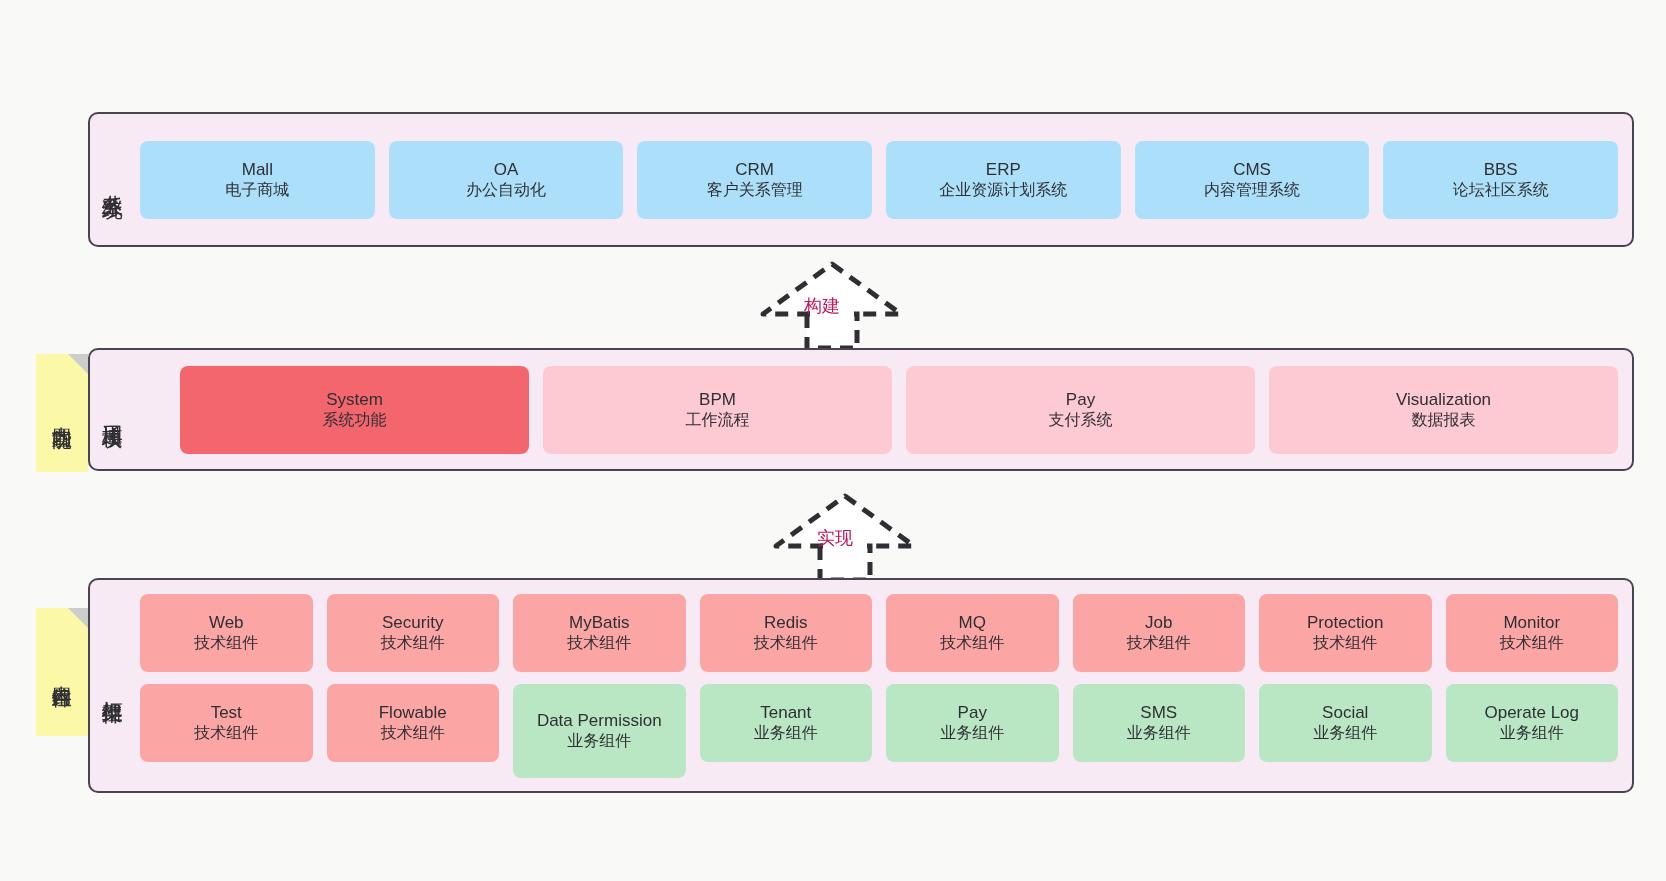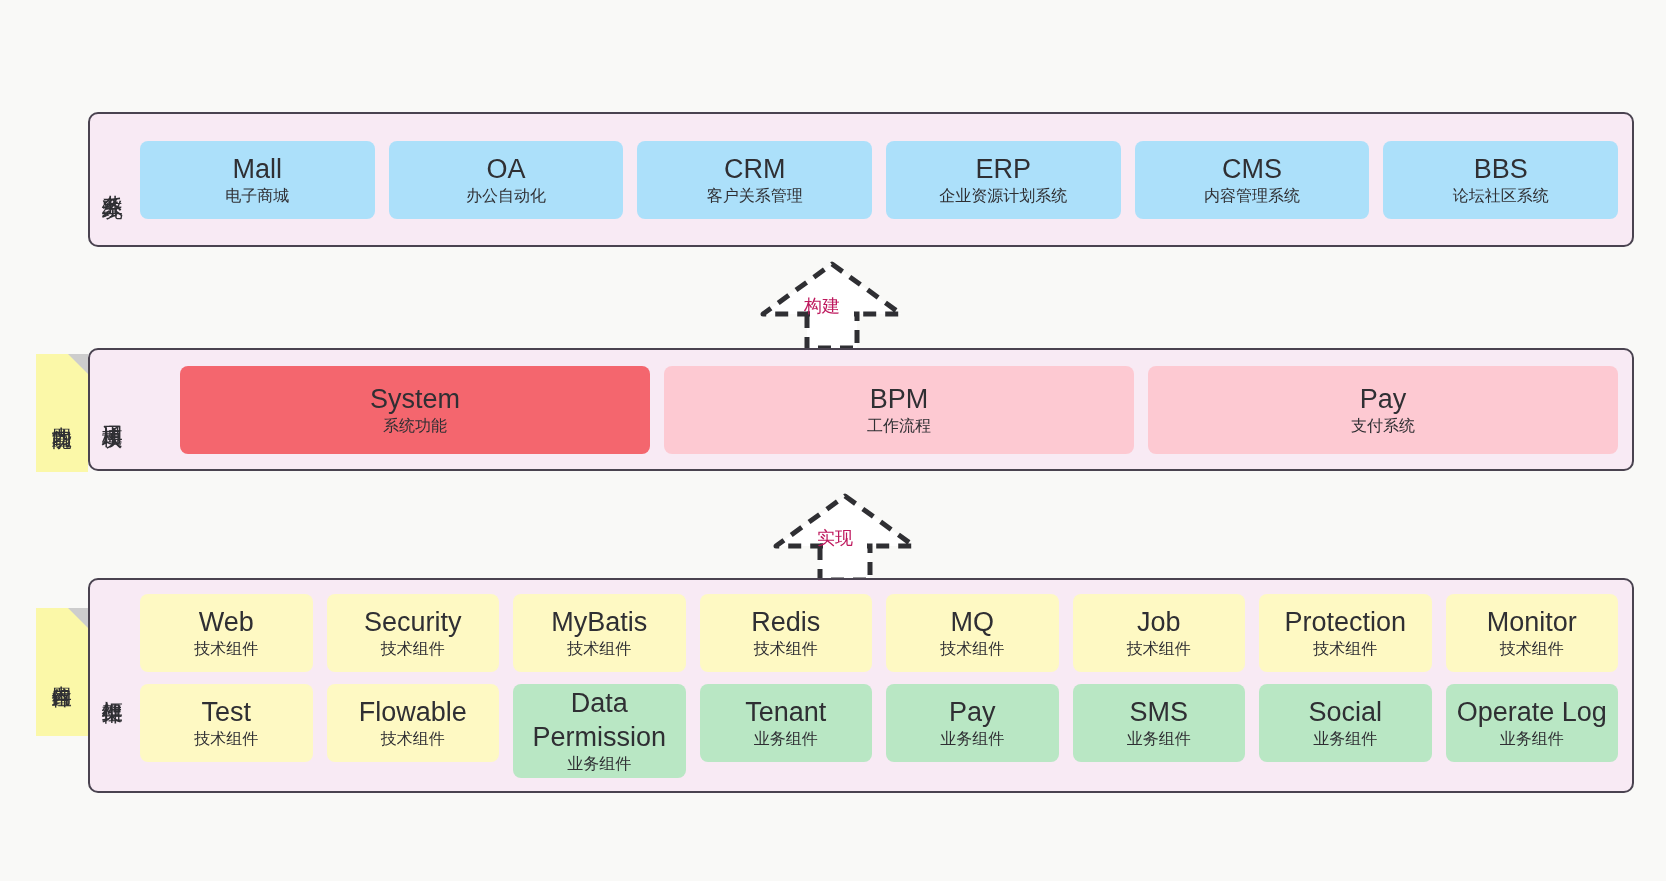--- a/index.html
+++ b/index.html
@@ -69,27 +69,27 @@
     display: flex;
     flex-direction: column;
     align-items: center;
     justify-content: center;
     text-align: center;
     color: #2f2f33;
     line-height: 1.24;
     padding: 6px 4px;
     min-width: 0;
   }
-  .card .t1 { font-size: 27px; }
+  .card .t1 { font-size: 17px; }
   .card .t2 { font-size: 16px; }
 
   .card.blue      { background: #ace0fa; height: 78px; }
   .card.red       { background: #f4666e; height: 88px; margin-left: 40px; }
   .card.pink      { background: #fdc9d2; height: 88px; }
-  .card.green     { background: #fef9c3; height: 78px; }
+  .card.green     { background: #fca5a5; height: 78px; }
   .card.lightgreen{ background: #b9e7c4; height: 78px; }
   .card.tall      { height: 94px; }
 
   
   .note {
     position: absolute;
     width: 52px;
     background: #fbf8a8;
     color: #2f2f33;
     font-size: 20px;
@@ -181,20 +181,24 @@
         <span class="t2">系统功能</span>
       </div>
       <div class="card pink">
         <span class="t1">BPM</span>
         <span class="t2">工作流程</span>
       </div>
       <div class="card pink">
         <span class="t1">Pay</span>
         <span class="t2">支付系统</span>
       </div>
+      <div class="card pink">
+        <span class="t1">Visualization</span>
+        <span class="t2">数据报表</span>
+      </div>
 
     </div>
   </div>
 
   <div class="arrow" style="left:770px; top:490px; width:150px; height:92px;">
     <svg width="150" height="92" viewBox="0 0 150 92">
       <polygon points="75,6 144,56 6,56" fill="#ffffff" stroke="#2f2f33" stroke-width="5" stroke-dasharray="13 9" stroke-linejoin="round"></polygon>
       <rect x="50" y="56" width="50" height="34" fill="#ffffff" stroke="#2f2f33" stroke-width="5" stroke-dasharray="13 9"></rect>
       <rect x="53" y="53" width="44" height="6" fill="#ffffff"></rect>
     </svg>

